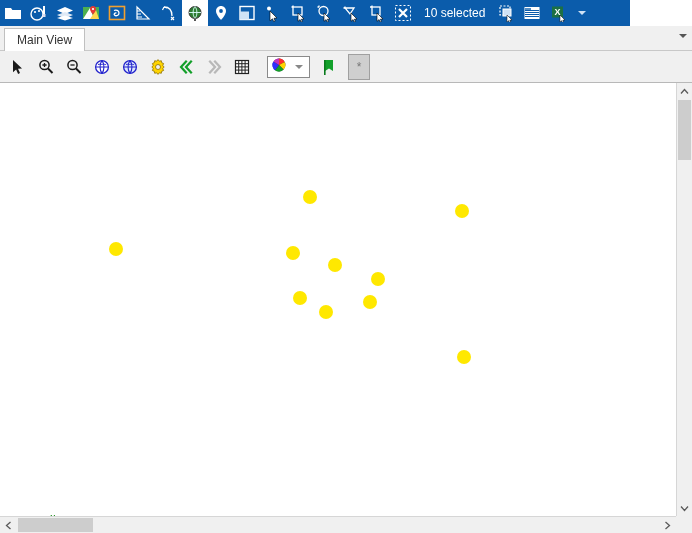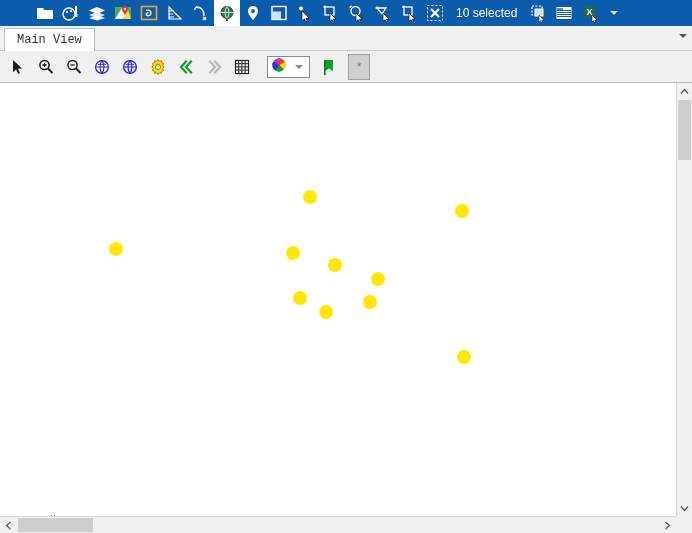--- a/index.html
+++ b/index.html
@@ -7,25 +7,24 @@
     width:692px;height:533px;overflow:hidden;
     font-family:"Liberation Sans", sans-serif;
     font-size:12px;
     background:#ffffff;
     -webkit-font-smoothing:antialiased;
   }
   #app{position:relative;width:692px;height:533px;}
 
   
   .ribbon{
-    position:absolute;left:0;top:0;width:692px;height:26px;
+    position:absolute;left:0;top:0;width:630px;height:26px;
     background:#0b5cab;
     display:flex;align-items:center;
     box-sizing:border-box;
-    padding-left:32px;
   }
   .rb-btn{
     width:26px;height:26px;
     display:flex;align-items:center;justify-content:center;
     flex:0 0 auto;
     cursor:default;
   }
   .rb-btn.active{background:#ffffff;}
   .rb-label{
     color:#ffffff;font-size:12px;
@@ -40,21 +39,20 @@
     border-left:4px solid transparent;border-right:4px solid transparent;
     border-top:4px solid #cfe2f5;
   }
 
   
   .tabstrip{
     position:absolute;left:0;top:26px;width:692px;height:25px;
     background:#f0f0f0;
     border-bottom:1px solid #c8c8c8;
     box-sizing:border-box;
-    font-family:Liberation Mono, monospace;
   }
   .tab{
     position:absolute;left:4px;top:2px;
     height:23px;min-width:62px;
     background:#ffffff;
     border:1px solid #c0c0c0;border-bottom:none;
     box-sizing:border-box;
     display:flex;align-items:center;justify-content:center;
     padding:0 12px;
     color:#333;font-size:12px;

